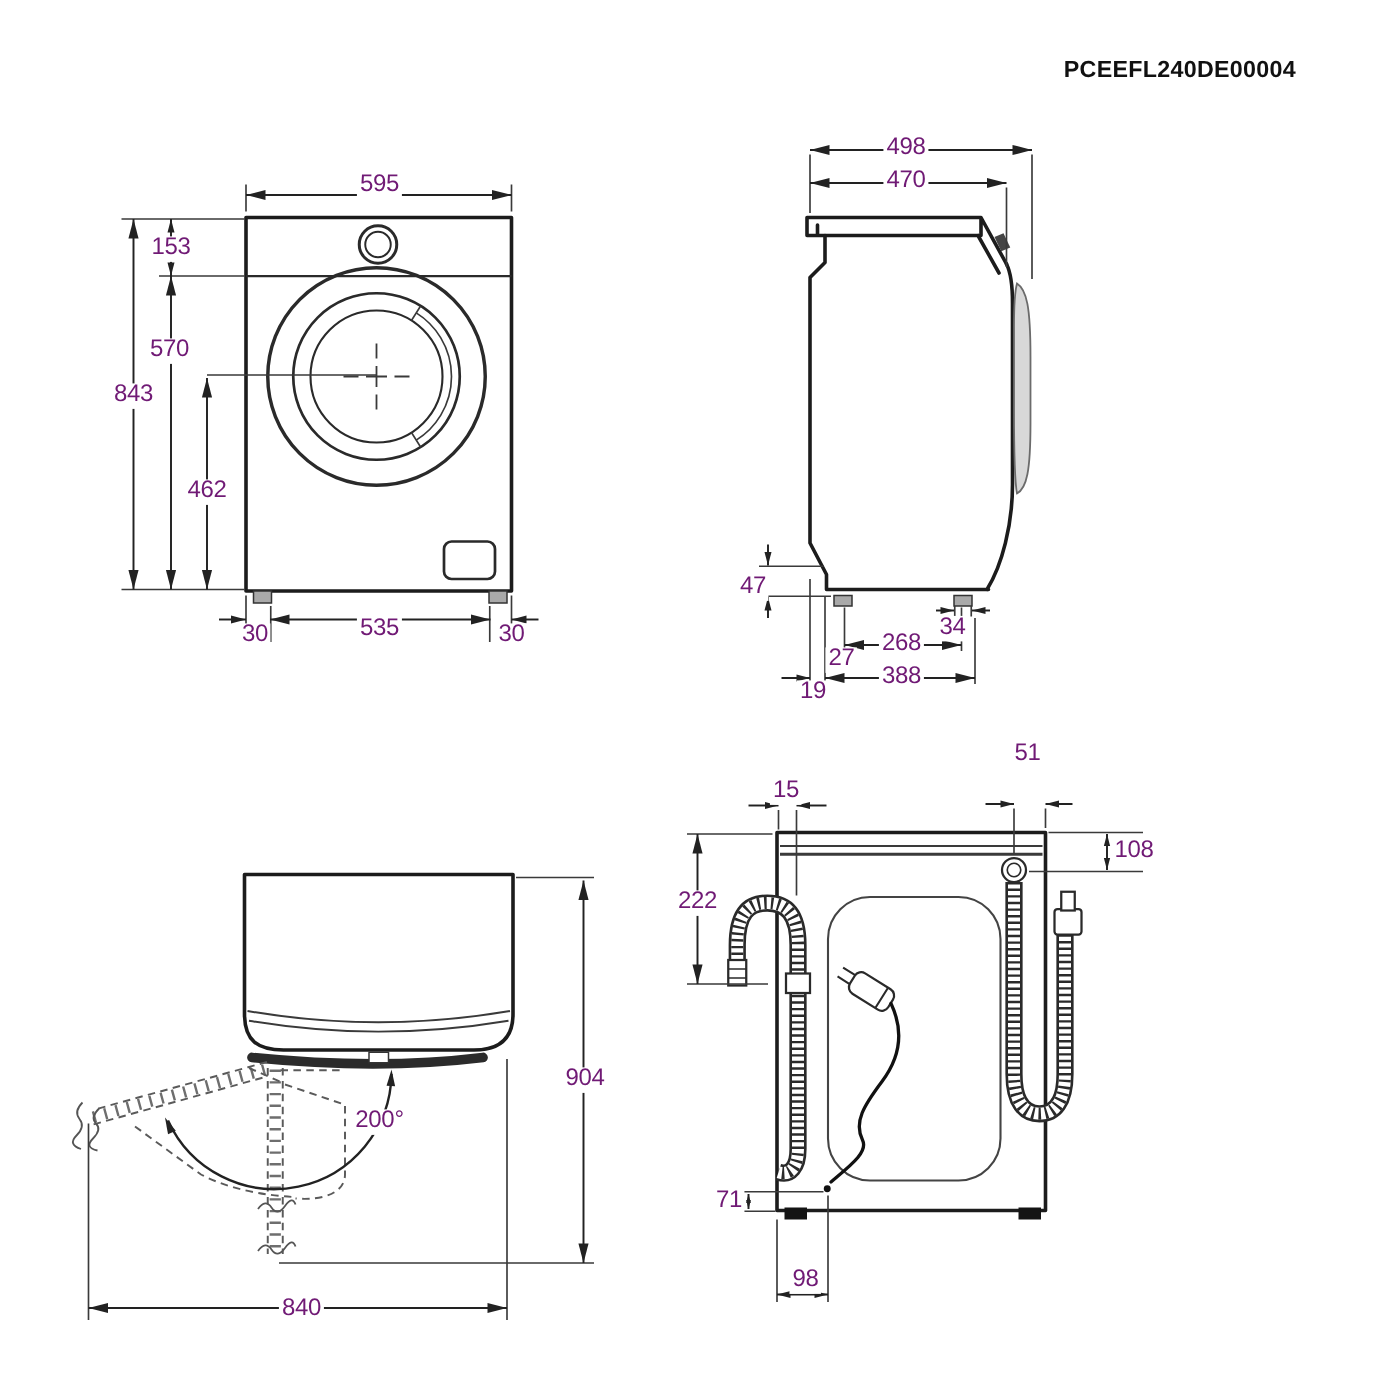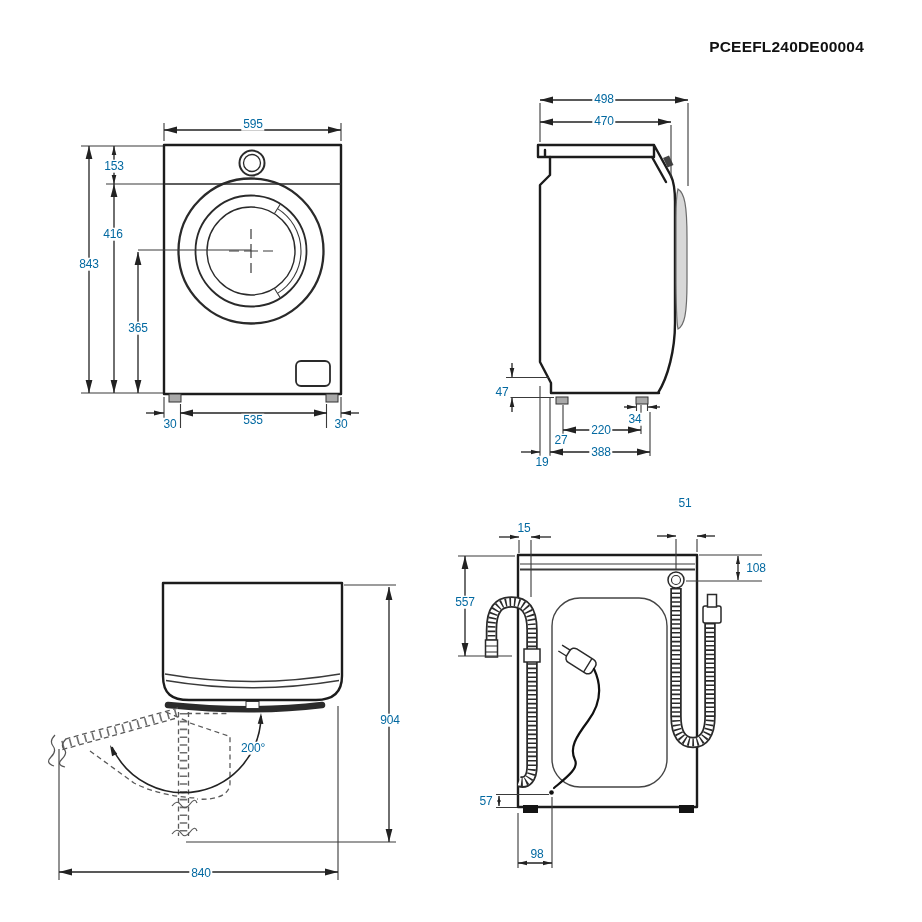--- a/index.html
+++ b/index.html
@@ -17,21 +17,21 @@
   .wav{fill:none;stroke:#555;stroke-width:1.2;}
   .h1{fill:none;stroke:#2a2a2a;stroke-width:11.5;stroke-linecap:butt;}
   .h2{fill:none;stroke:#fff;stroke-width:8;}
   .h3{fill:none;stroke:#2a2a2a;stroke-width:8;stroke-dasharray:1.6 2.8;}
   .panel{fill:none;stroke:#444;stroke-width:1.4;}
   .cab{fill:none;stroke:#111;stroke-width:2.2;stroke-linecap:round;}
   .fit{fill:#fff;stroke:#2a2a2a;stroke-width:1.5;}
   .foot{fill:#a9a9a9;stroke:#333;stroke-width:1;}
   .footb{fill:#141414;stroke:none;}
   .dim{position:absolute;transform:translate(-50%,-50%);background:#fff;padding:0 2px;
-       font-size:12px;line-height:1.05;color:#0369a1;letter-spacing:-0.2px;white-space:nowrap;}
+       font-size:16px;line-height:1.05;color:#701a75;letter-spacing:-0.2px;white-space:nowrap;}
   .title{position:absolute;top:38px;right:58px;font-size:15.5px;font-weight:700;color:#111;
          letter-spacing:0.2px;}
 </style>
 </head>
 <body>
 
 <div class="canvas">
 
 <svg id="draw" width="922" height="922" viewBox="0 0 922 922">
 
@@ -211,40 +211,40 @@
         <polygon points="518,863 527,860.66 527,865.34" class="ah"></polygon>
         <polygon points="261,713 263.41714,724.1034000000001 257.70286,723.8746" class="ah"></polygon>
         <polygon points="110,745 117.2226,753.8088 112.01740000000001,756.2112" class="ah"></polygon>
       </g>
 </svg>
 
 <div class="title">PCEEFL240DE00004</div>
 
 <div class="dim" style="left:253px;top:124px">595</div>
 <div class="dim" style="left:114px;top:166px">153</div>
-<div class="dim" style="left:113px;top:234px">416</div>
+<div class="dim" style="left:113px;top:234px">570</div>
 <div class="dim" style="left:89px;top:264px">843</div>
-<div class="dim" style="left:138px;top:328px">365</div>
+<div class="dim" style="left:138px;top:328px">462</div>
 <div class="dim" style="left:170px;top:424px">30</div>
 <div class="dim" style="left:253px;top:420px">535</div>
 <div class="dim" style="left:341px;top:424px">30</div>
 
 <div class="dim" style="left:604px;top:99px">498</div>
 <div class="dim" style="left:604px;top:121px">470</div>
 <div class="dim" style="left:502px;top:392px">47</div>
 <div class="dim" style="left:635px;top:419px">34</div>
-<div class="dim" style="left:601px;top:430px">220</div>
+<div class="dim" style="left:601px;top:430px">268</div>
 <div class="dim" style="left:561px;top:440px">27</div>
 <div class="dim" style="left:601px;top:452px">388</div>
 <div class="dim" style="left:542px;top:462px">19</div>
 
 <div class="dim" style="left:390px;top:720px">904</div>
 <div class="dim" style="left:253px;top:748px">200°</div>
 <div class="dim" style="left:201px;top:873px">840</div>
 
 <div class="dim" style="left:524px;top:528px">15</div>
 <div class="dim" style="left:685px;top:503px">51</div>
 <div class="dim" style="left:756px;top:568px">108</div>
-<div class="dim" style="left:465px;top:602px">557</div>
-<div class="dim" style="left:486px;top:801px">57</div>
+<div class="dim" style="left:465px;top:602px">222</div>
+<div class="dim" style="left:486px;top:801px">71</div>
 <div class="dim" style="left:537px;top:854px">98</div>
 
 </div>
 
 </body></html>

